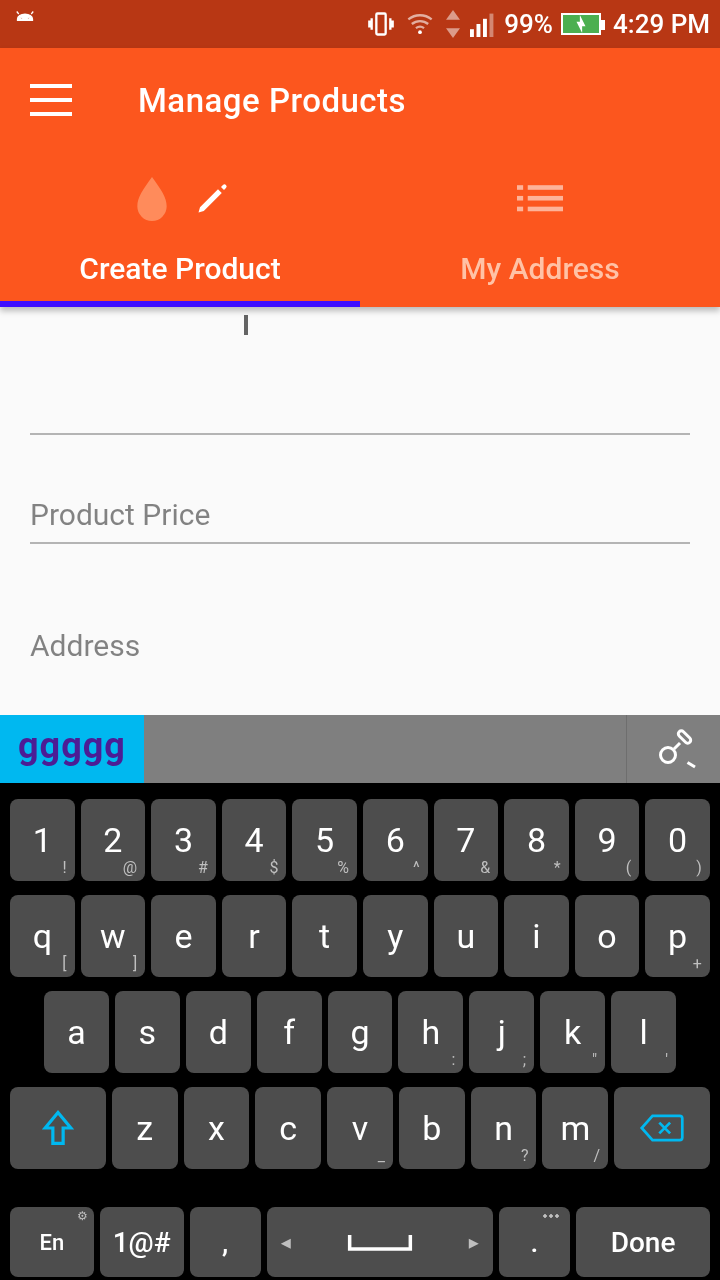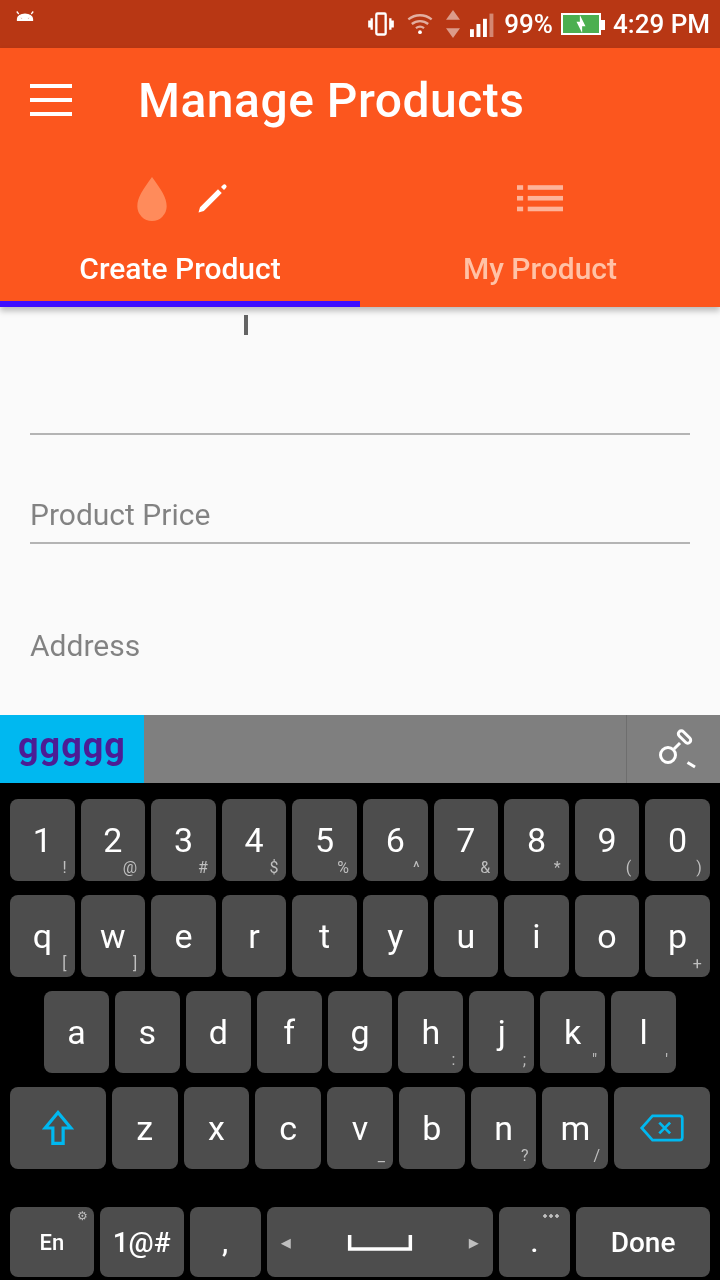--- a/index.html
+++ b/index.html
@@ -33,21 +33,21 @@
     background: #fc561e;
     color: #fff;
     box-shadow: 0 4px 6px rgba(0,0,0,0.25);
     position: relative; z-index: 2;
   }
   .header-top {
     height: 104px; display: flex; align-items: center; padding-left: 30px;
   }
   .hamburger { width: 42px; height: 32px; display: flex; flex-direction: column; justify-content: space-between; margin-right: 66px; }
   .hamburger span { display: block; height: 4px; background: #fff; }
-  .header-title { font-size: 48px; font-weight: 500; letter-spacing: 0.5px; }
+  .header-title { font-size: 33px; font-weight: 500; letter-spacing: 0.5px; }
 
   .tabs { display: flex; height: 155px; }
   .tab {
     flex: 1; display: flex; flex-direction: column; align-items: center; justify-content: center;
     gap: 26px; position: relative;
   }
   .tab-icons { display: flex; align-items: center; gap: 20px; height: 52px; }
   .tab-label { font-size: 30px; font-weight: 500; }
   .tab.inactive .tab-label { color: #ffc2a6; }
   .tab.inactive svg { opacity: 0.55; }
@@ -183,21 +183,21 @@
       <div class="tab-icons">
         <svg width="46" height="34" viewBox="0 0 30 20">
           <rect x="0" y="1" width="4" height="3" fill="#fff"></rect>
             <rect x="7" y="1" width="23" height="3" fill="#fff"></rect>
           <rect x="0" y="8" width="4" height="3" fill="#fff"></rect>
             <rect x="7" y="8" width="23" height="3" fill="#fff"></rect>
           <rect x="0" y="15" width="4" height="3" fill="#fff"></rect>
             <rect x="7" y="15" width="23" height="3" fill="#fff"></rect>
         </svg>
       </div>
-      <div class="tab-label">My Product</div>
+      <div class="tab-label">My Address</div>
     </div>
   </div>
 </div>
 
 <div class="content">
   <div class="field-spacer">
       <div class="stub-mark"></div>
     </div>
   <div class="field first"></div>
   <div class="field">

